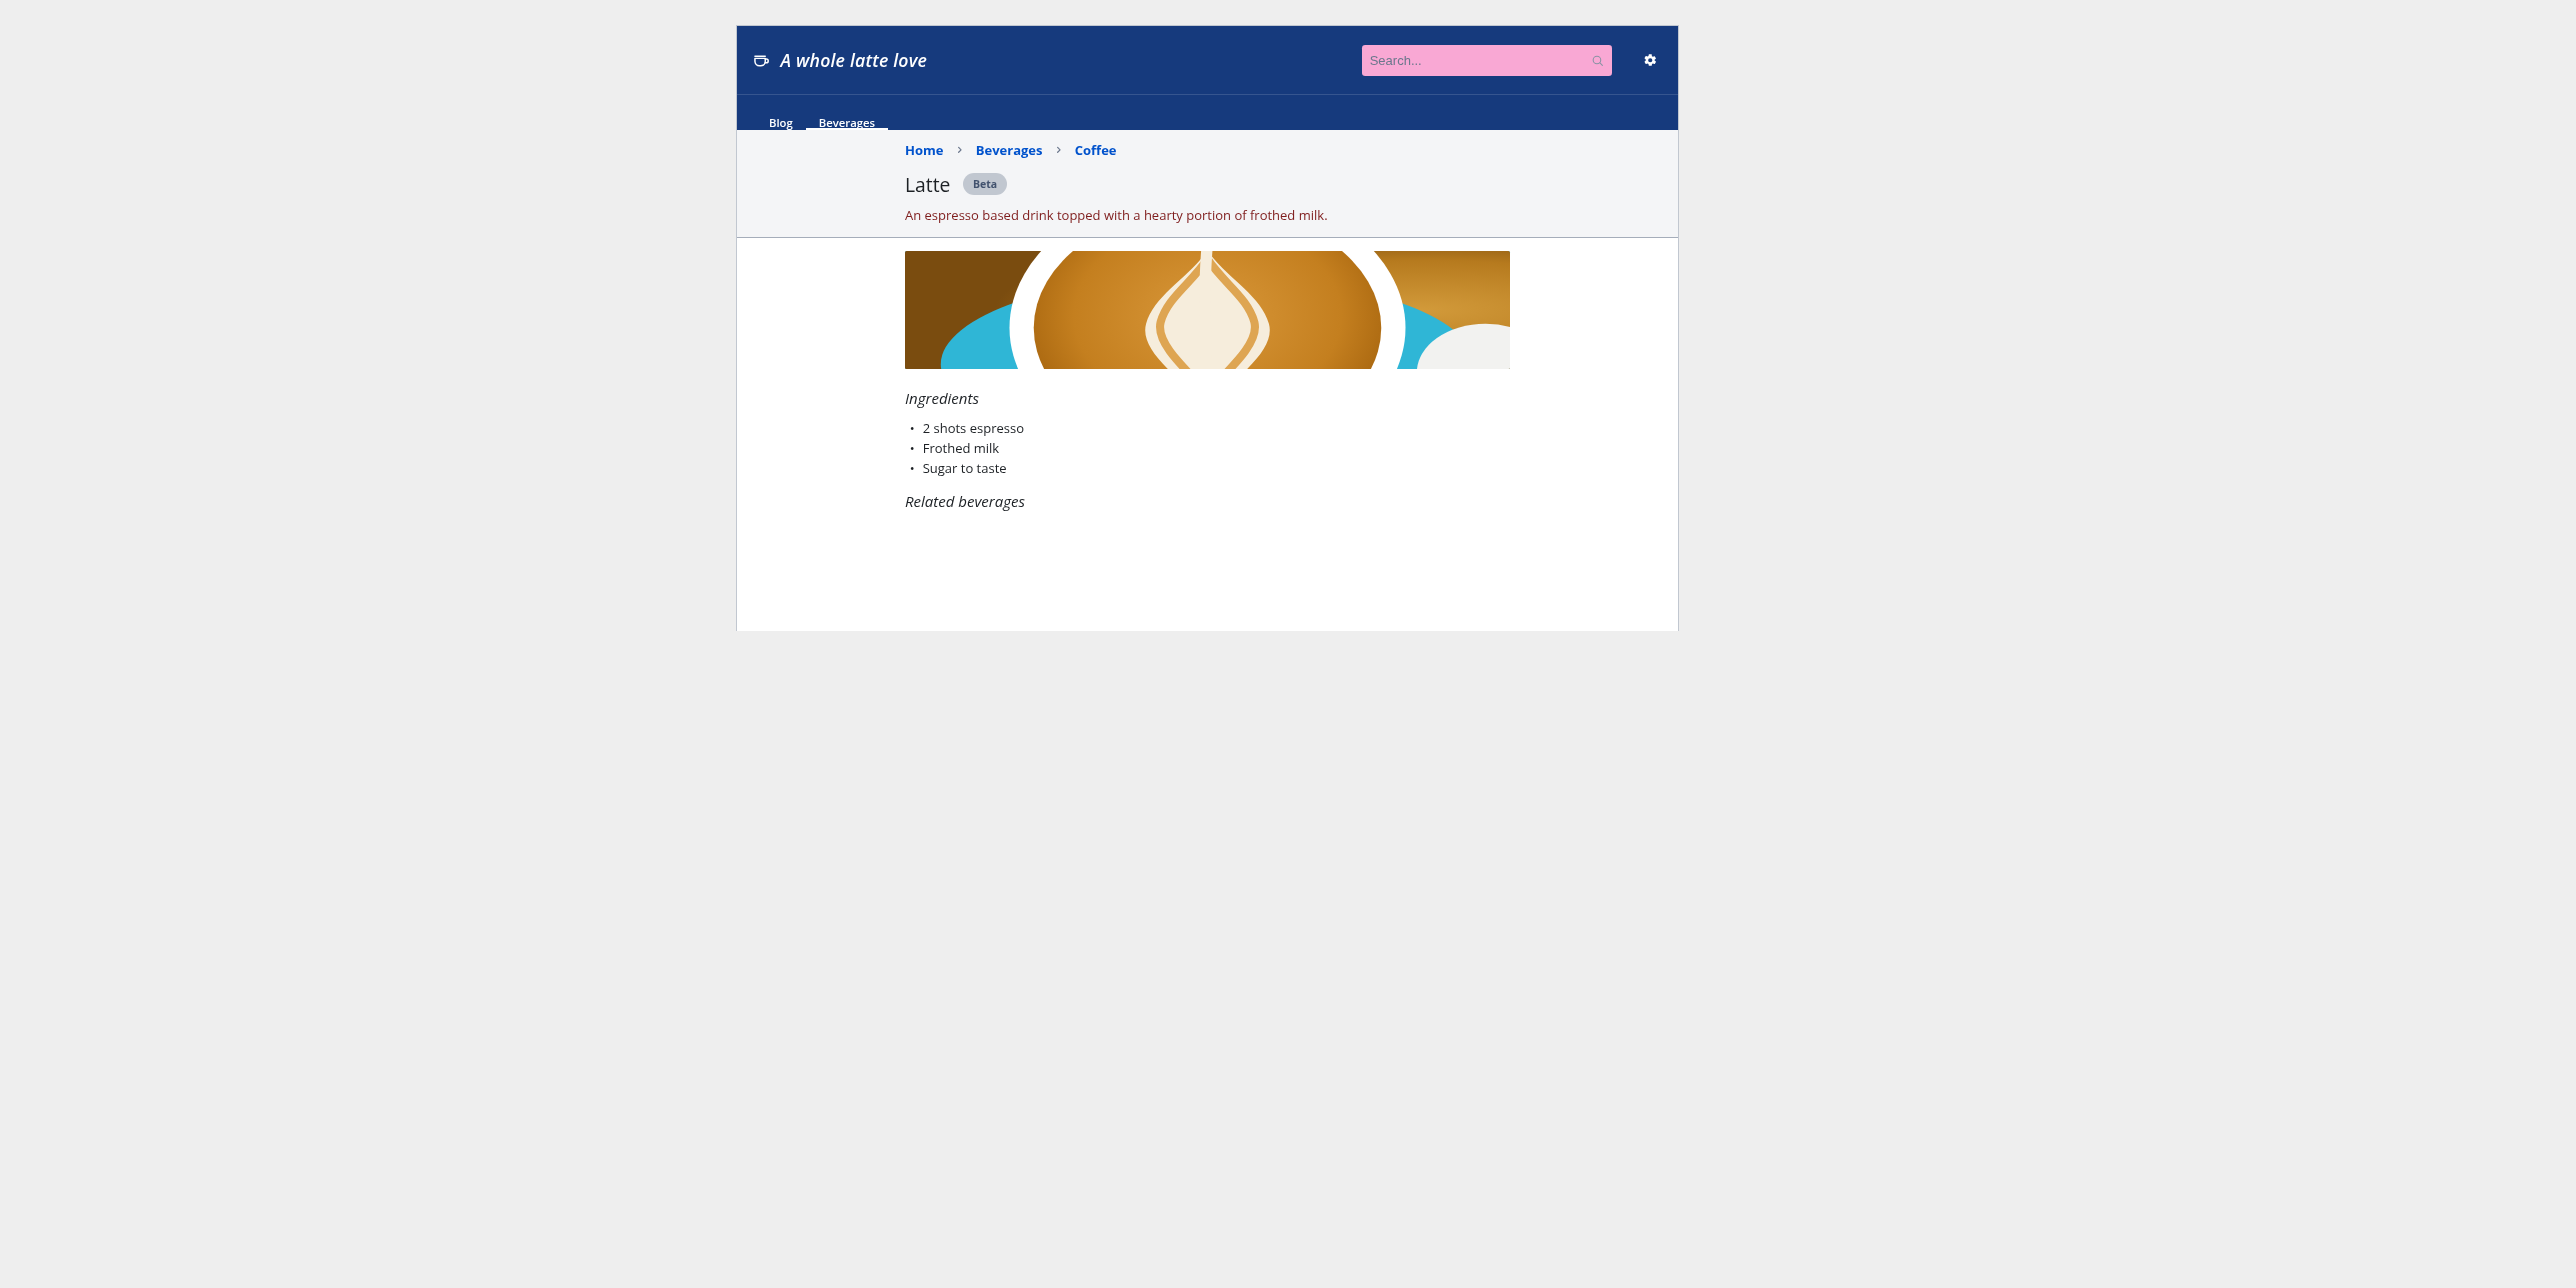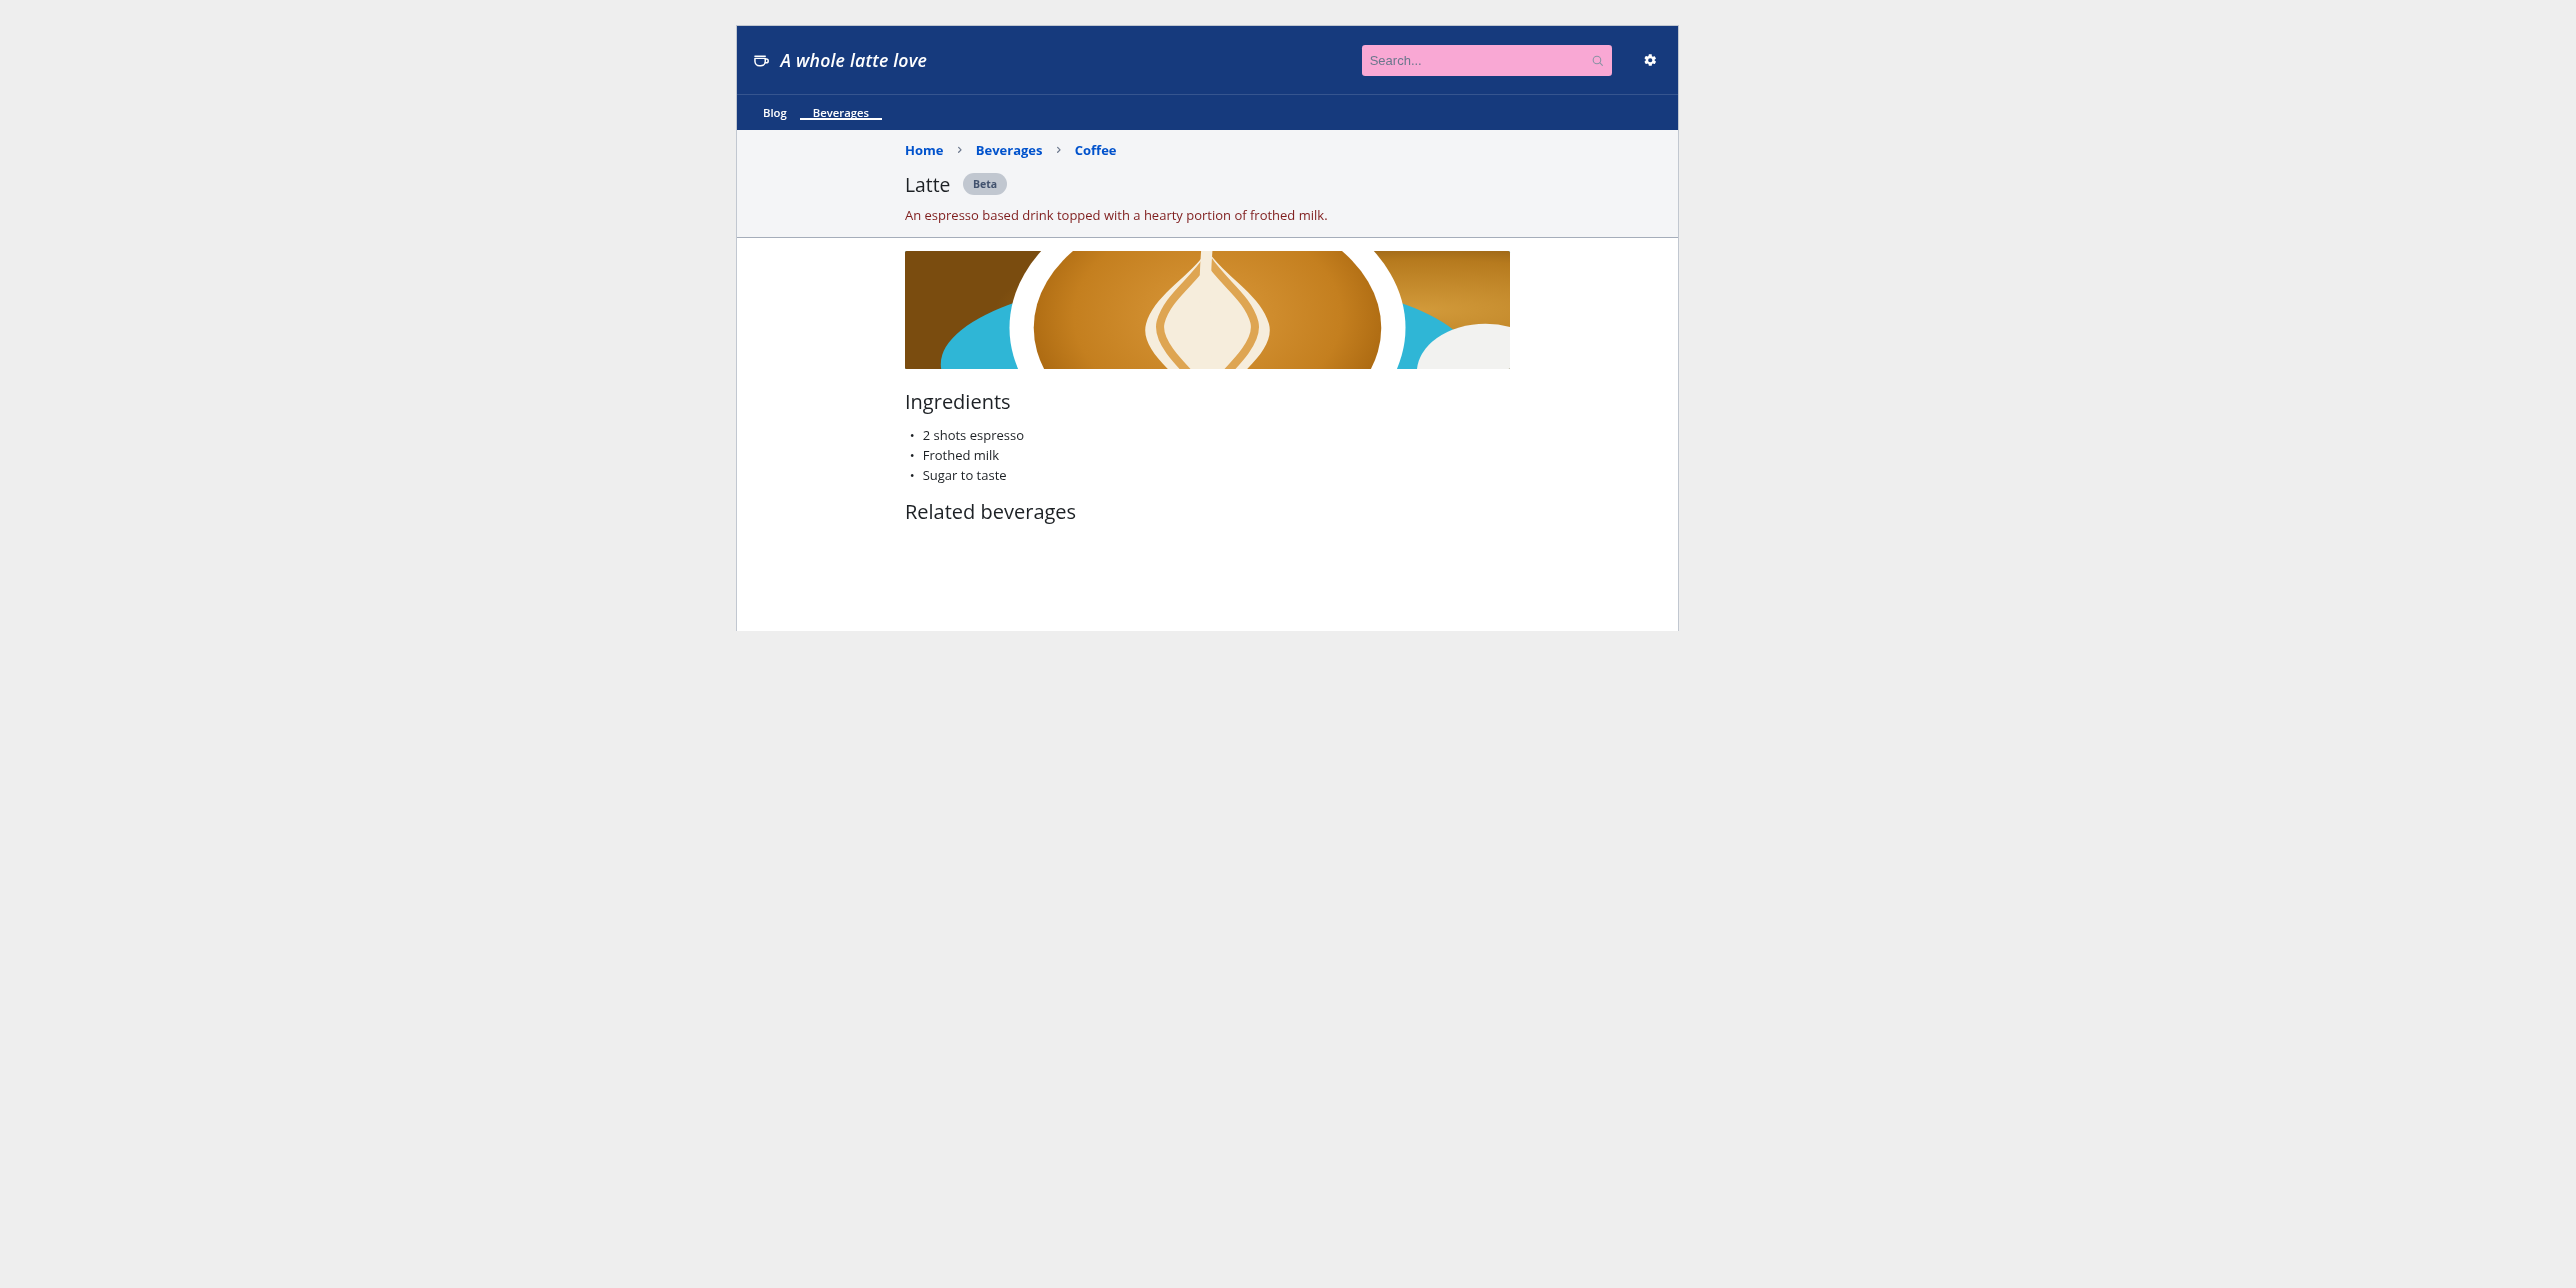--- a/index.html
+++ b/index.html
@@ -79,22 +79,22 @@
     border-radius: 2.4px;
   }
   .gear-btn svg { width: 14.5px; height: 14.5px; display: block; }
 
   
   .hnav {
     background: #163a7d;
     border-top: 0.8px solid rgba(255,255,255,0.14);
     height: 36px;
     display: flex;
-    align-items: center;
-    padding: 0 13px;
+    align-items: flex-end;
+    padding: 0 19px;
     gap: 0;
   }
   .hnav-item {
     display: flex;
     align-items: center;
     padding: 0 13px;
     color: #ffffff;
     font-size: 11.3px;
     font-weight: 600;
     cursor: pointer;
@@ -163,24 +163,25 @@
     width: 100%;
     height: 118px;
     border-radius: 1.6px;
     overflow: hidden;
     margin-bottom: 19.3px;
     background: #2aa7c9;
   }
   .hero svg { width: 100%; height: 100%; display: block; }
 
   h2.section {
-    font-size: 20px;
+    font-size: 15px;
     font-weight: 500;
     color: #1d2125;
     margin: 13px 0 9.7px 0;
+    font-style: italic;
   }
   ul.bullets {
     list-style: none;
     padding: 0;
     margin: 0 0 6.4px 0;
   }
   ul.bullets li {
     font-size: 13px;
     line-height: 1.55;
     padding-left: 17.7px;

